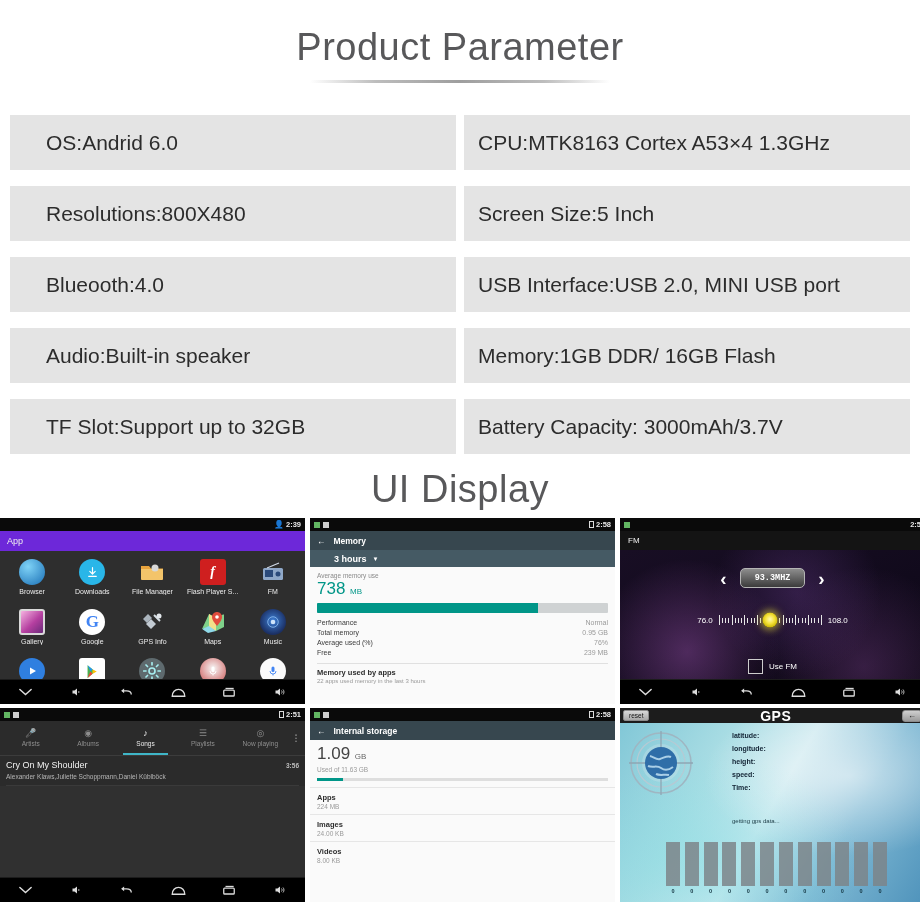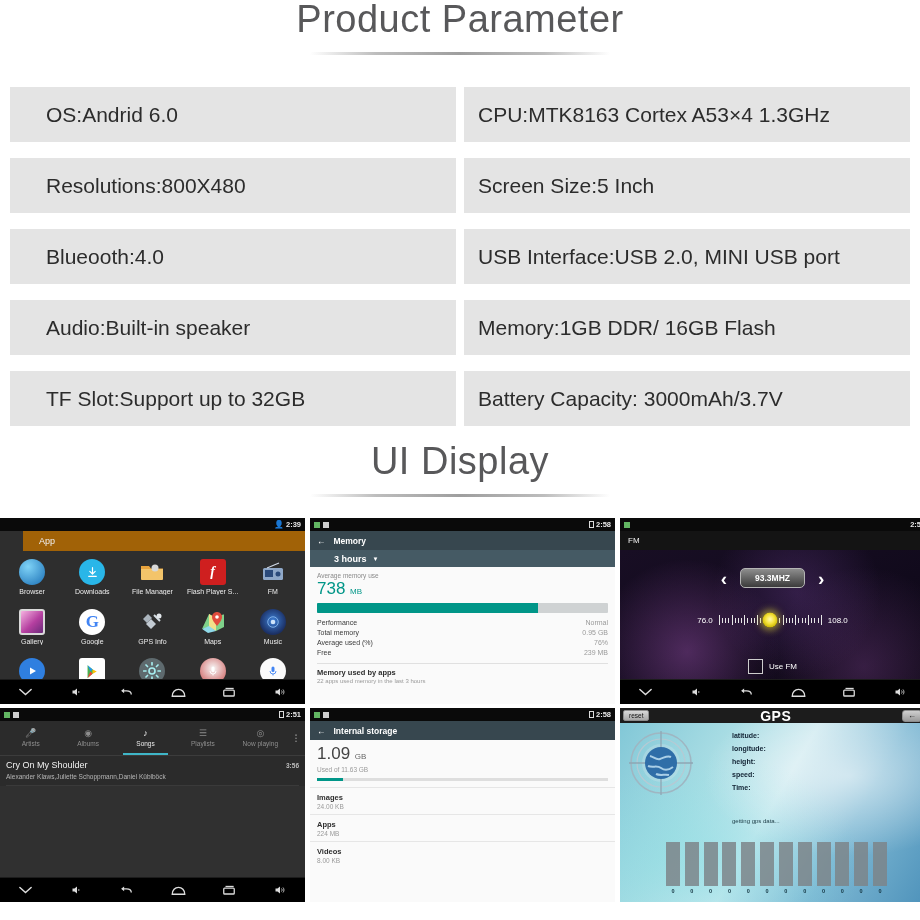--- a/index.html
+++ b/index.html
@@ -23,21 +23,21 @@
     letter-spacing: .5px;
     line-height: 1;
   }
   .section-head .rule {
     width: 300px;
     height: 3px;
     margin: 14px auto 0;
     background: linear-gradient(to right, rgba(190,190,190,0), #bdbdbd 22%, #9e9e9e 50%, #bdbdbd 78%, rgba(190,190,190,0));
     border-radius: 2px;
   }
-  #head-product { }
+  #head-product { padding-top: 28px; }
   #head-ui { padding-top: 16px; }
 
   
   .spec-table {
     display: grid;
     grid-template-columns: 1fr 1fr;
     column-gap: 8px;
     row-gap: 8px;
     padding: 24px 10px 0 10px;
   }
@@ -104,26 +104,25 @@
     align-items: center;
     justify-content: space-around;
     border-top: 1px solid #1c1c1c;
   }
   .navbar svg { display: block; }
 
   
   .appdrawer { width: 100%; height: 100%; background: #2e2e2e; display: flex; flex-direction: column; }
   .appdrawer-title {
     height: 20px;
-    background: #a16207;
+    background: #6d28d9;
     color: #f0f0f0;
     font-size: 9px;
     display: flex; align-items: center;
-    padding-left: 16px;
-    margin-left: 23px;
+    padding-left: 7px;
   }
   .app-grid {
     flex: 1;
     display: grid;
     grid-template-columns: repeat(5, 1fr);
     grid-template-rows: repeat(3, 1fr);
     padding: 4px 2px 0 2px;
     align-content: start;
   }
   .app-cell { display: flex; flex-direction: column; align-items: center; justify-content: flex-start; padding-top: 4px; }
@@ -176,20 +175,21 @@
   .fm-tuner { position: absolute; left: 0; right: 0; top: 18px; display: flex; align-items: center; justify-content: center; gap: 13px; }
   .fm-arrow { color: #fff; font-size: 19px; line-height: 1; font-weight: bold; }
   .fm-freq {
     background: linear-gradient(#8d8d8d, #3b3b3b);
     border: 1px solid #b5b5b5;
     border-radius: 5px;
     color: #fff;
     font-size: 8.5px;
     padding: 4px 14px;
     font-weight: bold;
+    font-family: Liberation Mono, monospace;
   }
   .fm-scale { position: absolute; left: 0; right: 0; top: 62px; display: flex; align-items: center; justify-content: center; gap: 6px; color: #fff; font-size: 8px; }
   .fm-ticks { position: relative; display: flex; align-items: center; gap: 2.2px; height: 16px; }
   .fm-ticks i { display: block; width: 1px; background: #e6e6e6; height: 5px; }
   .fm-ticks i.maj { height: 10px; }
   .fm-knob { position: absolute; left: 50%; top: 50%; transform: translate(-50%,-50%); width: 15px; height: 15px; border-radius: 50%;
     background: radial-gradient(circle at 50% 45%, #fff9b0 0%, #f5e23a 40%, #c8b400 75%);
     box-shadow: 0 0 7px 3px rgba(235,220,60,.55); }
   .fm-use { position: absolute; left: 0; right: 0; bottom: 30px; display: flex; align-items: center; justify-content: center; gap: 6px; }
   .fm-chk { width: 15px; height: 15px; border: 1px solid #cdcdcd; background: rgba(0,0,0,.18); }
@@ -715,26 +715,26 @@
           <em style="font-style:normal">1.09</em>
           <span>GB</span>
         </div>
         <div class="sto-used">Used of 11.63 GB</div>
         <div class="sto-bar">
             <i id="sto-fill" style="width: 9%;"></i>
           </div>
       </div>
       <div class="sto-list">
         <div class="sto-row">
+          <div class="sto-n">Apps</div>
+          <div class="sto-v">224 MB</div>
+        </div>
+        <div class="sto-row">
           <div class="sto-n">Images</div>
           <div class="sto-v">24.00 KB</div>
-        </div>
-        <div class="sto-row">
-          <div class="sto-n">Apps</div>
-          <div class="sto-v">224 MB</div>
         </div>
         <div class="sto-row">
           <div class="sto-n">Videos</div>
           <div class="sto-v">8.00 KB</div>
         </div>
       </div>
     </div>
   </div>
 
   <div class="screen">

